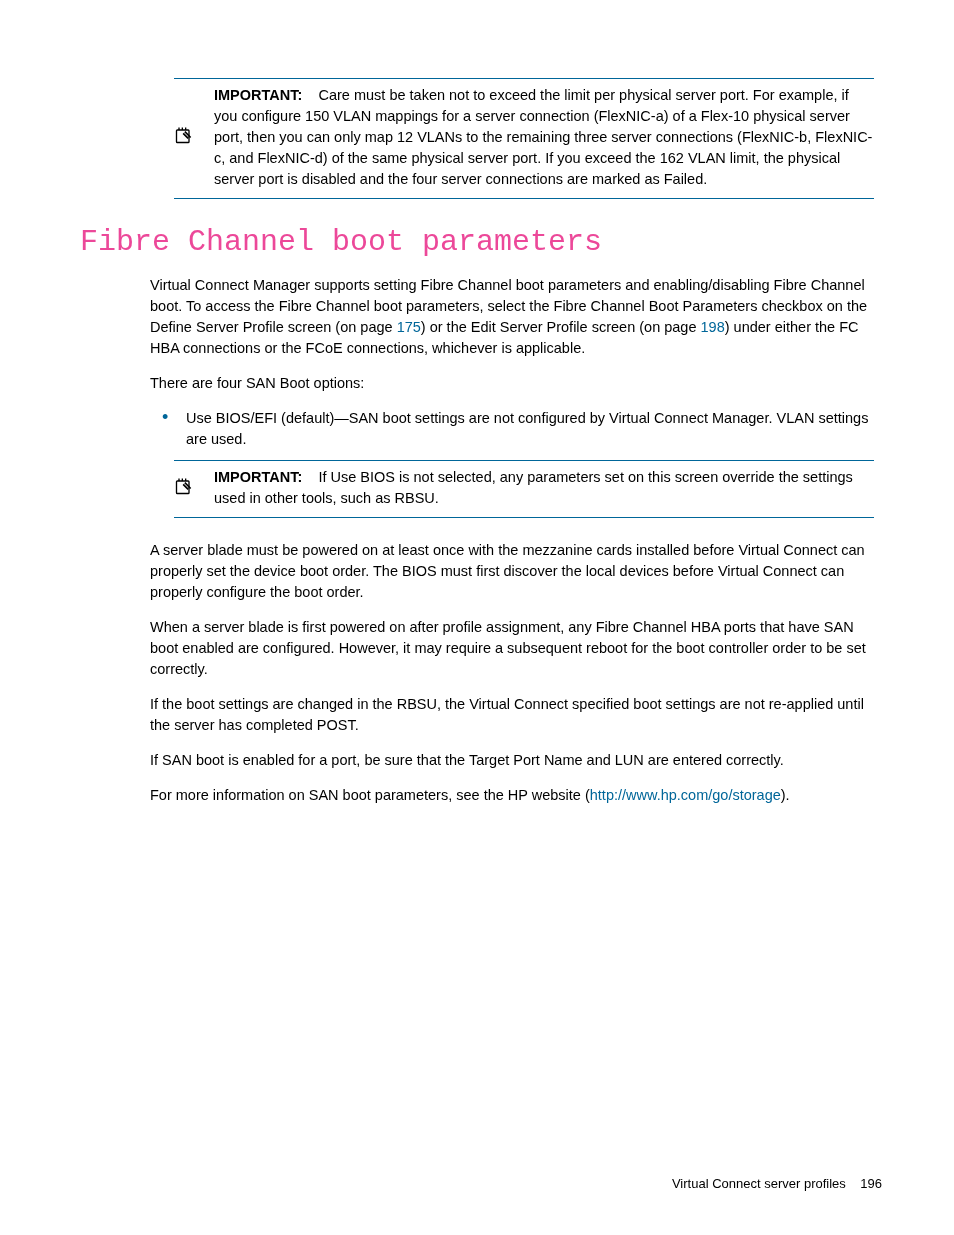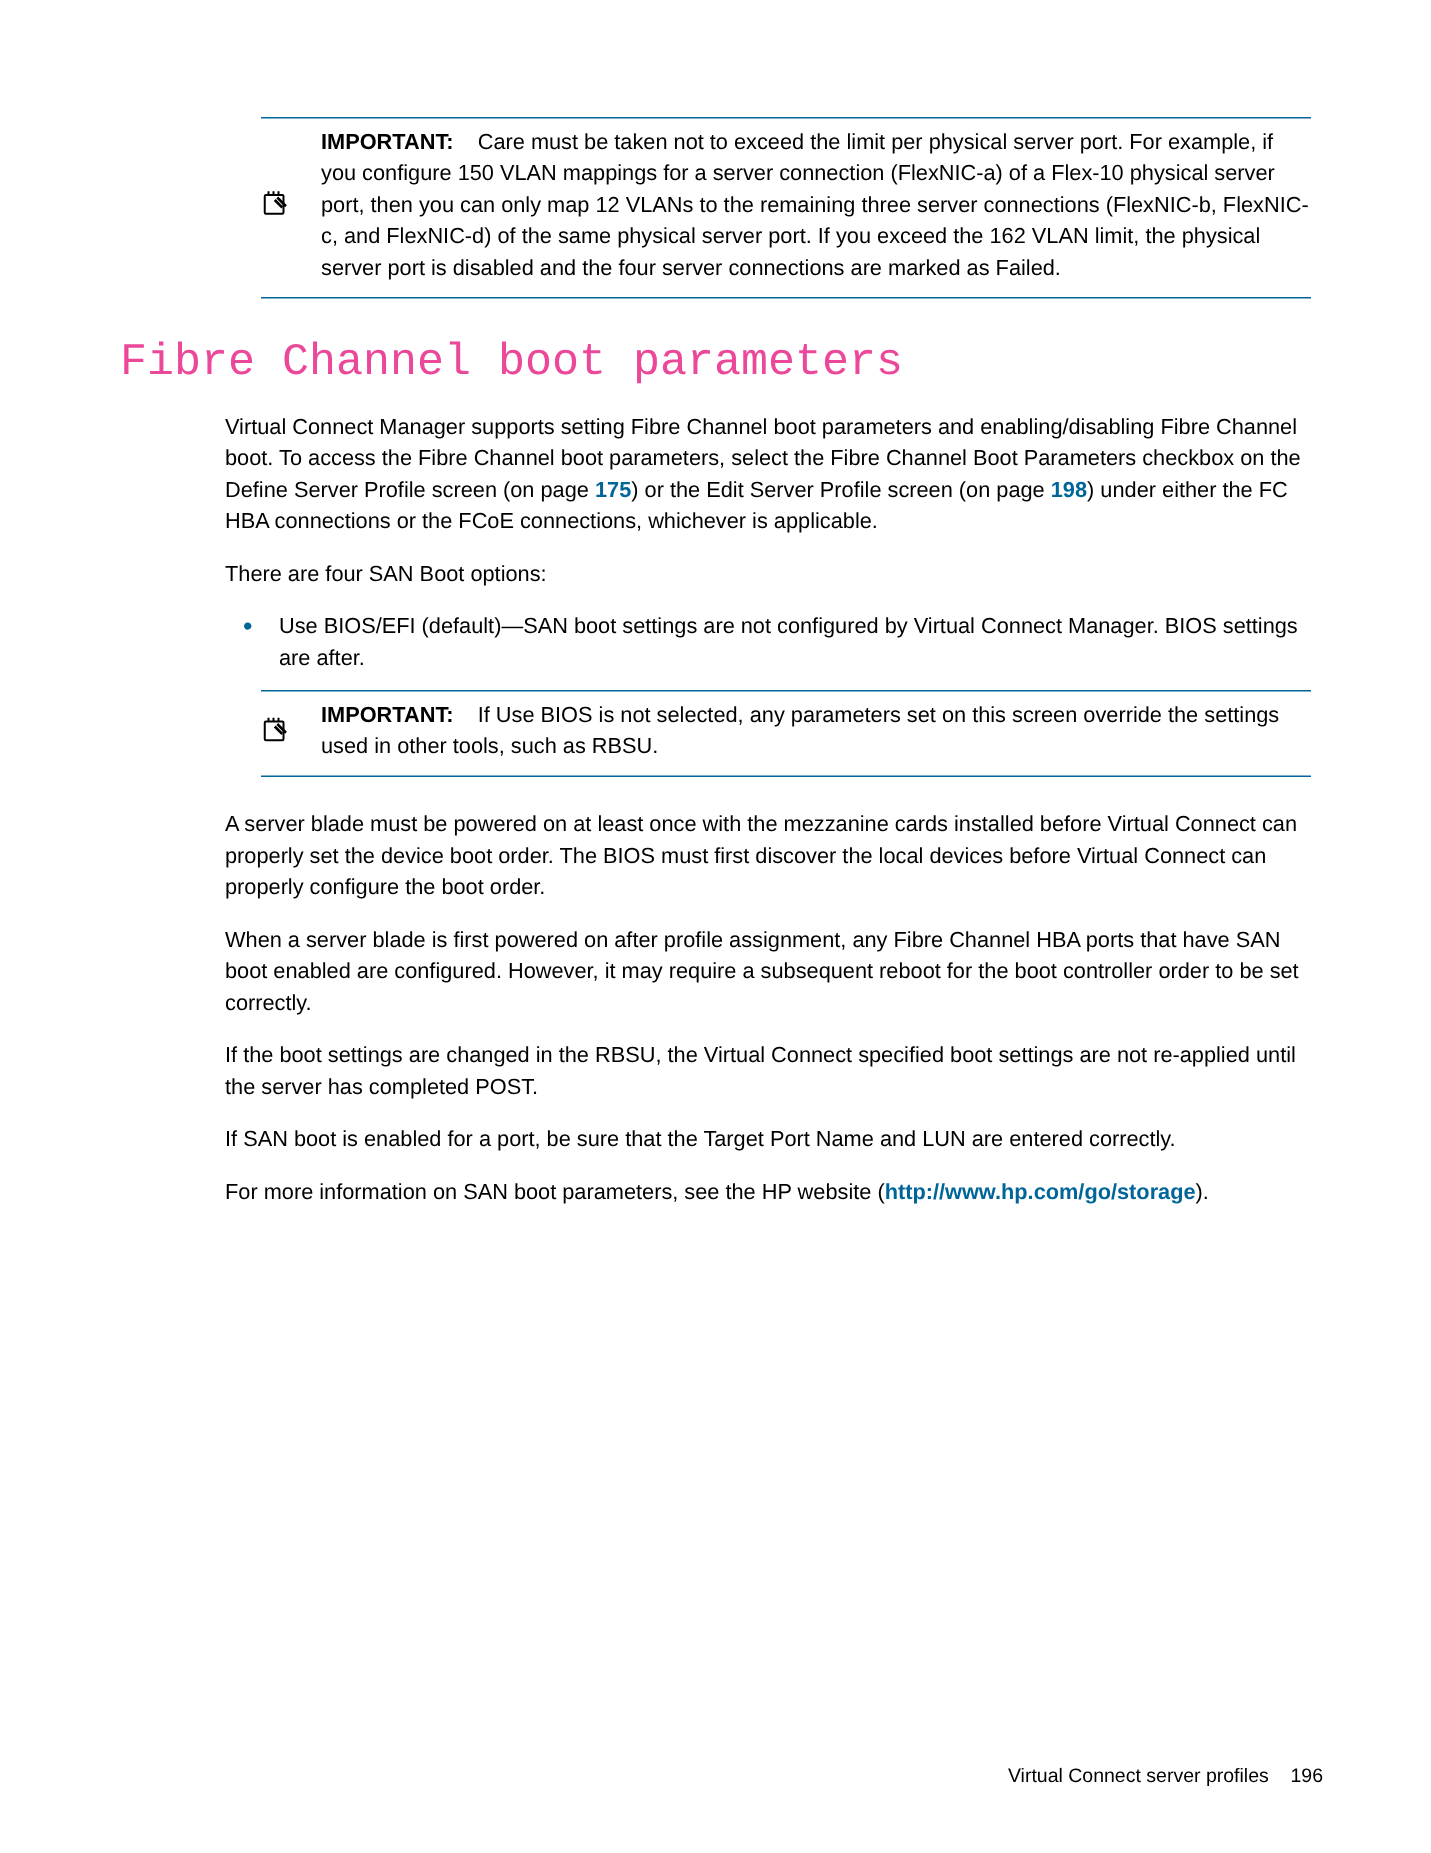--- a/index.html
+++ b/index.html
@@ -45,21 +45,20 @@
     margin: 12px 0 12px 0;
   }
   .body-text {
     margin-left: 70px;
     margin-bottom: 14px;
     font-size: 14.5px;
     line-height: 1.45;
   }
   .link {
     color: #006699;
-    font-weight: bold;
   }
   ul.bullets {
     list-style: none;
     margin-left: 70px;
     margin-bottom: 10px;
   }
   ul.bullets li {
     position: relative;
     padding-left: 36px;
     margin-bottom: 10px;
@@ -104,21 +103,21 @@
 
   <h2>Fibre Channel boot parameters</h2>
 
   <p class="body-text">
     <span>Virtual Connect Manager supports setting Fibre Channel boot parameters and enabling/disabling Fibre Channel boot. To access the Fibre Channel boot parameters, select the Fibre Channel Boot Parameters checkbox on the Define Server Profile screen (on page </span><span class="link">175</span><span>) or the Edit Server Profile screen (on page </span><span class="link">198</span><span>) under either the FC HBA connections or the FCoE connections, whichever is applicable.</span>
   </p>
 
   <p class="body-text">There are four SAN Boot options:</p>
 
   <ul class="bullets">
-    <li>Use BIOS/EFI (default)—SAN boot settings are not configured by Virtual Connect Manager. BIOS settings are after.</li>
+    <li>Use BIOS/EFI (default)—SAN boot settings are not configured by Virtual Connect Manager. VLAN settings are used.</li>
   </ul>
 
   <div class="important-box">
     <div class="important-icon">
       <svg class="icon-svg" viewBox="0 0 24 24" fill="none" stroke="#000" stroke-width="1.6">
         <rect x="3" y="6" width="15" height="15" rx="1"></rect>
         <path d="M6 3 L6 6 M10 3 L10 6 M14 3 L14 6"></path>
         <path d="M11 10 L17 16 M13 8 L20 15" stroke-width="2"></path>
       </svg>
     </div>

